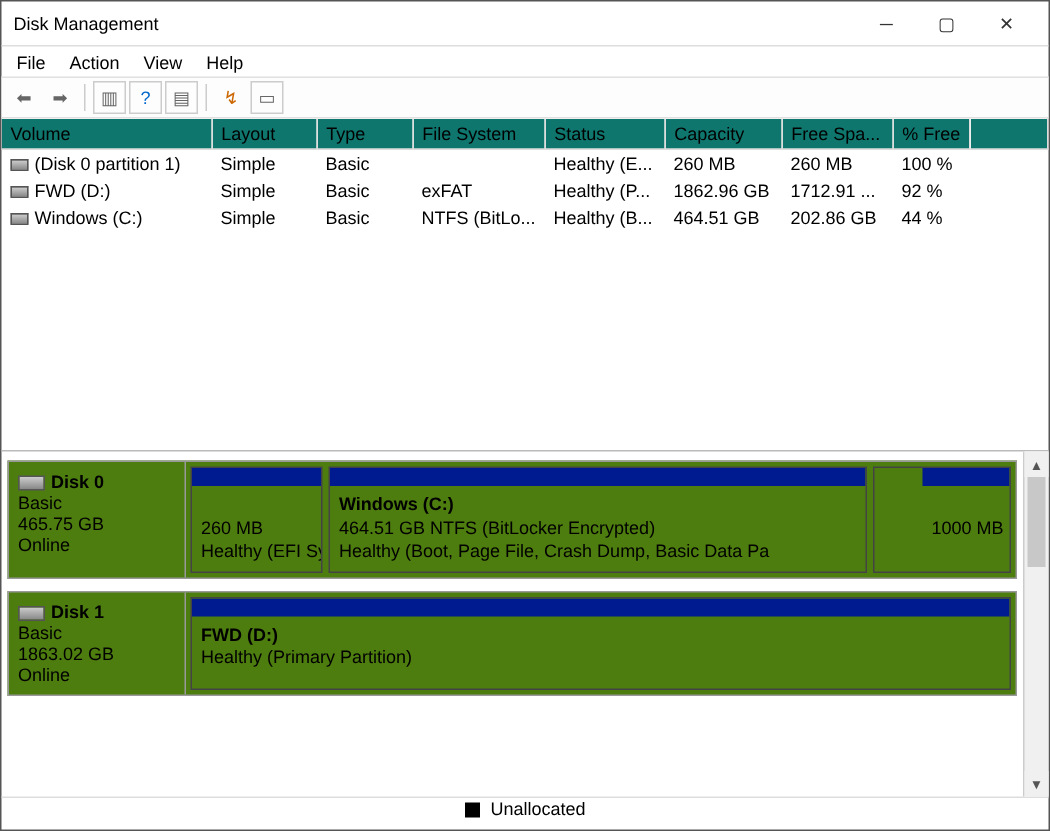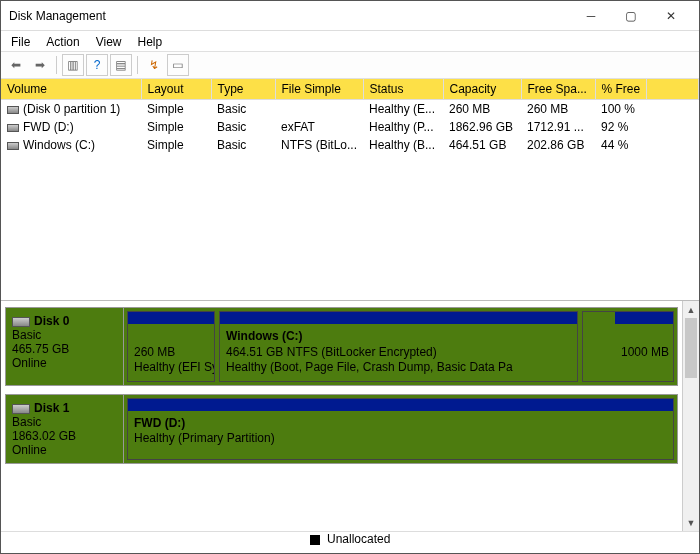--- a/index.html
+++ b/index.html
@@ -10,21 +10,21 @@
 .titlebar .ctrls { display: flex; }
 .titlebar .ctrls div { width: 40px; height: 28px; display: flex; align-items: center; justify-content: center; font-size: 12px; color: #333; }
 .menubar { height: 20px; display: flex; align-items: flex-end; padding: 0 4px; gap: 4px; }
 .menubar span { padding: 2px 6px; }
 .toolbar { height: 28px; display: flex; align-items: center; border-top: 1px solid #e0e0e0; border-bottom: 1px solid #e0e0e0; padding: 0 4px; gap: 2px; background: #fdfdfd; }
 .toolbar .tb { width: 22px; height: 22px; display: flex; align-items: center; justify-content: center; font-size: 12px; color: #666; border: 1px solid transparent; }
 .toolbar .tb.active { border: 1px solid #ccc; }
 .toolbar .sep { width: 1px; height: 18px; background: #ccc; margin: 0 3px; }
 .upper { flex: 0 0 222px; border-bottom: 1px solid #bbb; overflow: hidden; }
 table.vols { width: 100%; border-collapse: collapse; font-size: 12px; }
-table.vols th { text-align: left; font-weight: 400; padding: 3px 6px; border-right: 1px solid #ddd; border-bottom: 1px solid #ddd; background: #fde047; white-space: nowrap; overflow: hidden; }
+table.vols th { text-align: left; font-weight: 400; padding: 3px 6px; border-right: 1px solid #ddd; border-bottom: 1px solid #ddd; background: #0f766e; white-space: nowrap; overflow: hidden; }
 table.vols td { padding: 2px 6px; white-space: nowrap; overflow: hidden; }
 .vicon { display: inline-block; width: 12px; height: 8px; background: linear-gradient(#ccc,#888); border: 1px solid #555; margin-right: 4px; vertical-align: middle; }
 .lower { flex: 1; display: flex; position: relative; }
 .lower-content { flex: 1; padding: 6px 4px 0 4px; overflow: hidden; }
 .diskrow { display: flex; border: 1px solid #999; margin-bottom: 8px; background: #4d7c0f; }
 .diskinfo { width: 118px; border-right: 1px solid #999; padding: 6px; font-size: 12px; }
 .diskinfo .dname { font-weight: 700; }
 .diskicon { display: inline-block; width: 18px; height: 10px; background: linear-gradient(#ccc,#888); border: 1px solid #555; margin-right: 4px; vertical-align: middle; }
 .partwrap { flex: 1; display: flex; gap: 4px; padding: 3px; overflow: hidden; }
 .part { border: 1px solid #444; display: flex; flex-direction: column; overflow: hidden; }
@@ -81,21 +81,21 @@
           <col style="width:78px">
           <col style="width:74px">
           <col style="width:48px">
           <col>
       </colgroup>
       <thead>
           <tr>
         <th>Volume</th>
         <th>Layout</th>
         <th>Type</th>
-        <th>File Simple</th>
+        <th>File System</th>
         <th>Status</th>
         <th>Capacity</th>
         <th>Free Spa...</th>
         <th>% Free</th>
         <th></th>
       </tr>
         </thead>
       <tbody id="vol-body">
           <tr>
             <td><span class="vicon"></span>(Disk 0 partition 1)</td>

